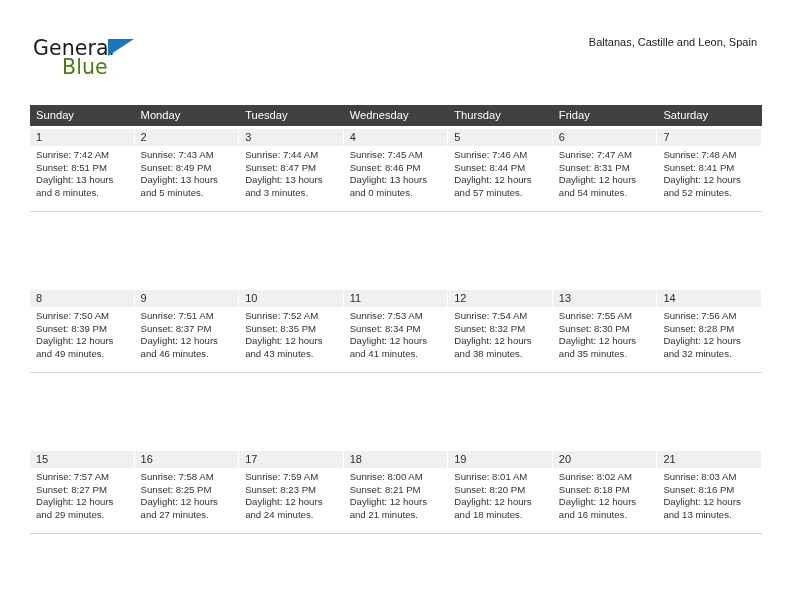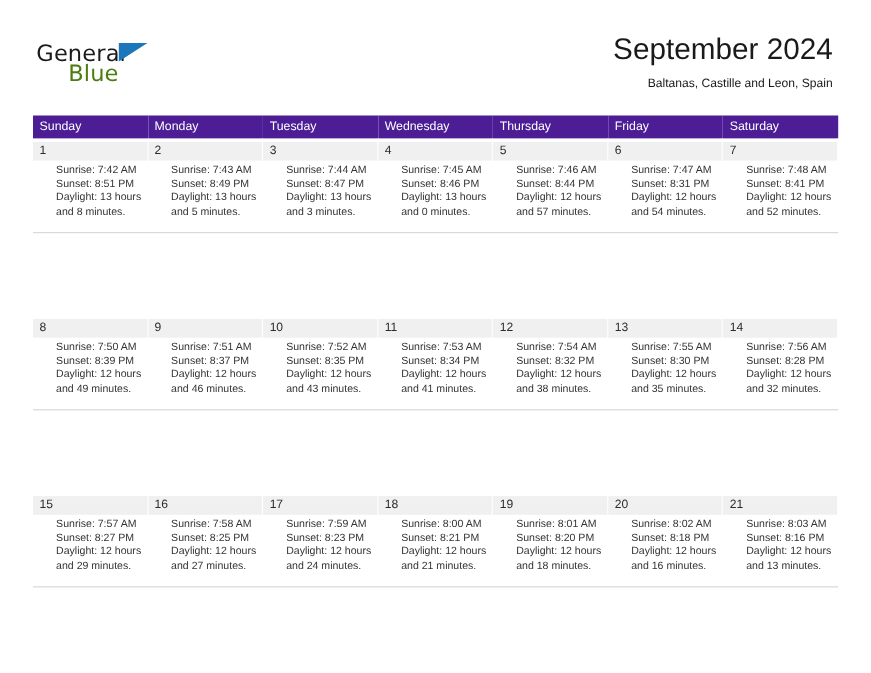--- a/index.html
+++ b/index.html
@@ -94,21 +94,21 @@
     position: absolute;
     left: 30px;
     top: 105px;
     width: 732px;
     border-collapse: collapse;
     table-layout: fixed;
   }
   .calendar col { width: 104.57px; }
 
   .calendar thead th {
-    background: #4c1d95;
+    background: #404040;
     color: #ffffff;
     font-size: 11.2px;
     font-weight: 400;
     text-align: left;
     padding: 4px 0 5px 6px;
     height: 12px;
     border: none;
   }
 
   .calendar tbody td {
@@ -131,21 +131,20 @@
     font-size: 11px;
     color: #2c2c2c;
     line-height: 13px;
     height: 14px;
     background: #f0f0f0;
     margin: 0 -5px 0 -6px;
     padding: 2px 0 1px 6px;
   }
   .lines {
     padding-top: 3px;
-    margin-left: 15px;
   }
   .lines div {
     font-size: 9.6px;
     line-height: 12.6px;
     color: #333333;
     white-space: nowrap;
   }
   
   .calendar tbody tr.weekrow > td {
     border-bottom: 1px solid #ffffff;
@@ -167,21 +166,20 @@
 <div class="page">
 
   <div class="header">
     <div class="brand">
       <span class="brand-general">General</span>
       <span class="brand-mark"></span>
       <span class="brand-blue">Blue</span>
     </div>
 
     <div class="title-block">
-      <div class="cal-title">September 2024</div>
       <div class="cal-subtitle">Baltanas, Castille and Leon, Spain</div>
     </div>
   </div>
 
   <table class="calendar">
     <colgroup>
       <col>
         <col>
         <col>
         <col>

